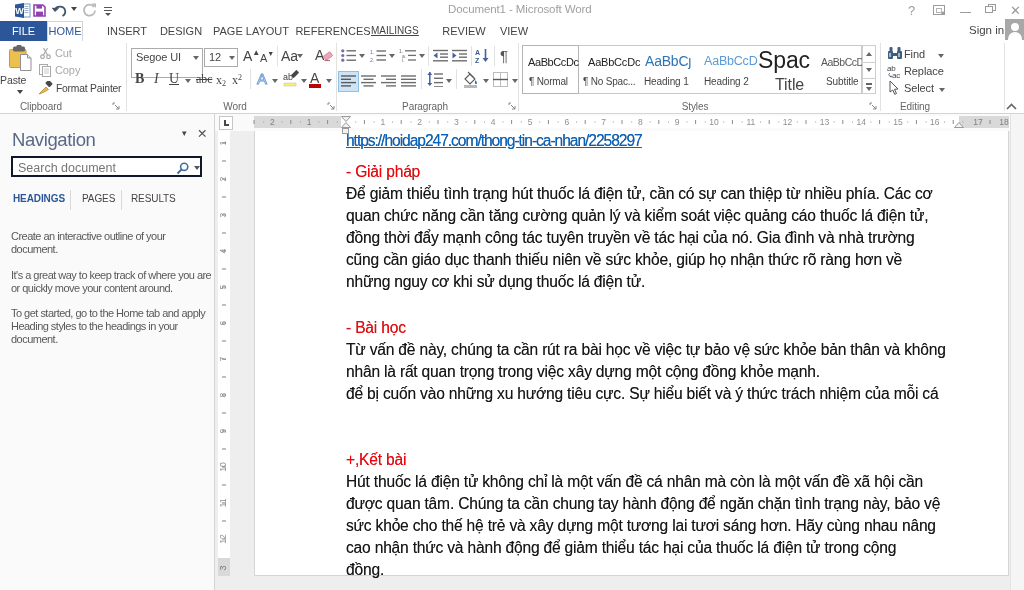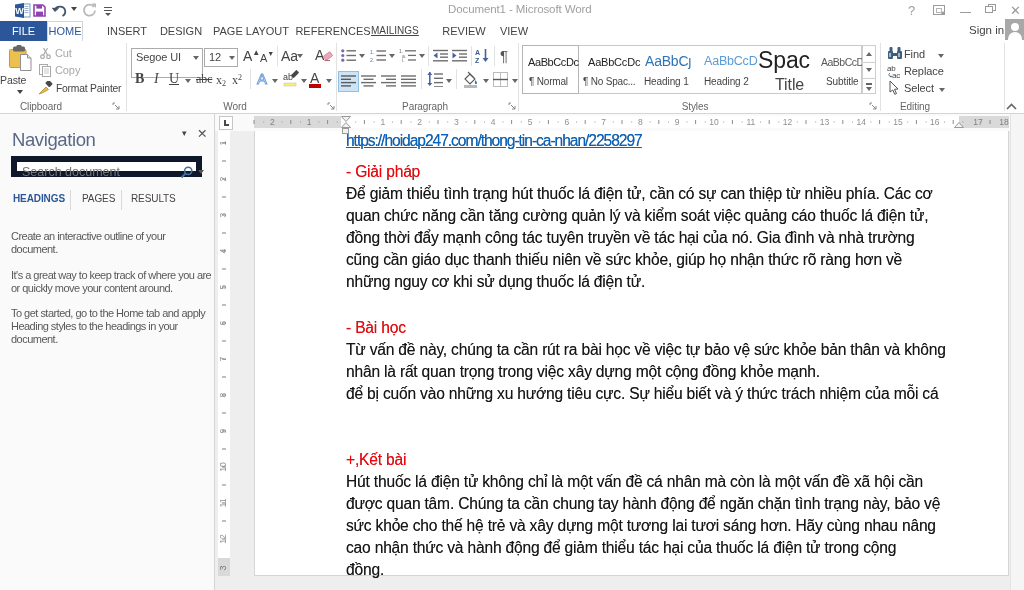--- a/index.html
+++ b/index.html
@@ -421,21 +421,21 @@
       <line x1="6" y1="354.0" x2="10" y2="354.0" stroke="#808080" stroke-width="1"></line>
       <line x1="6" y1="372.0" x2="10" y2="372.0" stroke="#808080" stroke-width="1"></line>
       <line x1="6" y1="390.0" x2="10" y2="390.0" stroke="#808080" stroke-width="1"></line>
       <line x1="6" y1="408.0" x2="10" y2="408.0" stroke="#808080" stroke-width="1"></line>
     </svg>
 
   <div id="navpane" class="abs" style="left:0;top:114px;width:215px;height:476px;background:#fafafa;border-right:1px solid #d4d4d4;overflow:hidden;padding-left:6px;">
     <div class="abs" style="left:12px;top:15px;font-size:18.5px;letter-spacing:-0.4px;color:#5a6987;">Navigation</div>
     <div class="abs" style="left:182px;top:14px;width:10px;height:10px;color:#444;font-size:9px;">▾</div>
     <div class="abs" style="left:197px;top:12px;width:12px;height:14px;color:#555;font-size:12.5px;">✕</div>
-    <div class="abs" style="left:11px;top:42px;width:191px;height:21px;background:#fff;border:6px solid #0f172a;">
+    <div class="abs" style="left:11px;top:42px;width:191px;height:21px;background:#fff;border:2px solid #0f172a;">
       <div class="abs" style="left:5px;top:3px;font-size:12.5px;color:#767676;">Search document</div>
       <svg class="abs" style="left:163px;top:3px;" width="14" height="14" viewBox="0 0 14 14">
         <circle cx="8.2" cy="5.8" r="3.6" fill="none" stroke="#41719c" stroke-width="1.6"></circle>
         <path d="M5.5 8.5 L1.5 12.5" stroke="#41719c" stroke-width="2"></path>
       </svg>
       <div class="abs" style="left:181px;top:8px;width:0;height:0;border-left:3px solid transparent;border-right:3px solid transparent;border-top:4px solid #555;"></div>
     </div>
     <div class="abs" style="left:13px;top:79px;font-size:10px;letter-spacing:-0.1px;font-weight:bold;color:#2b579a;">HEADINGS</div>
     <div class="abs" style="left:82px;top:79px;font-size:10px;letter-spacing:-0.1px;color:#444;">PAGES</div>
     <div class="abs" style="left:131px;top:79px;font-size:10px;letter-spacing:-0.1px;color:#444;">RESULTS</div>

